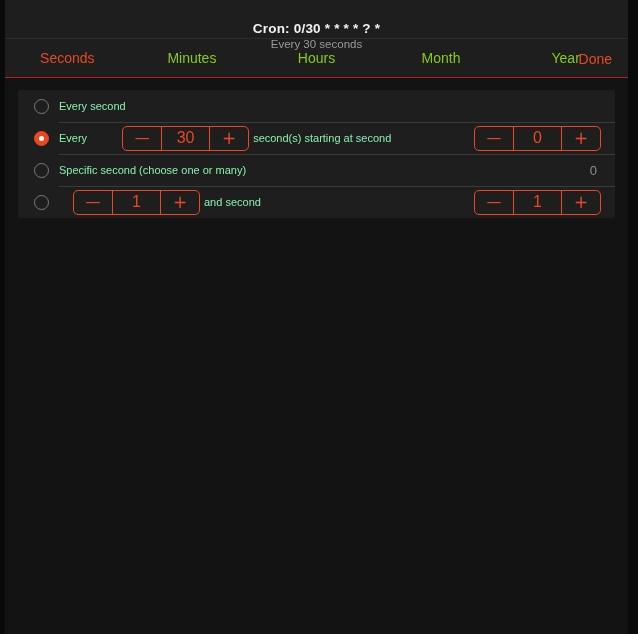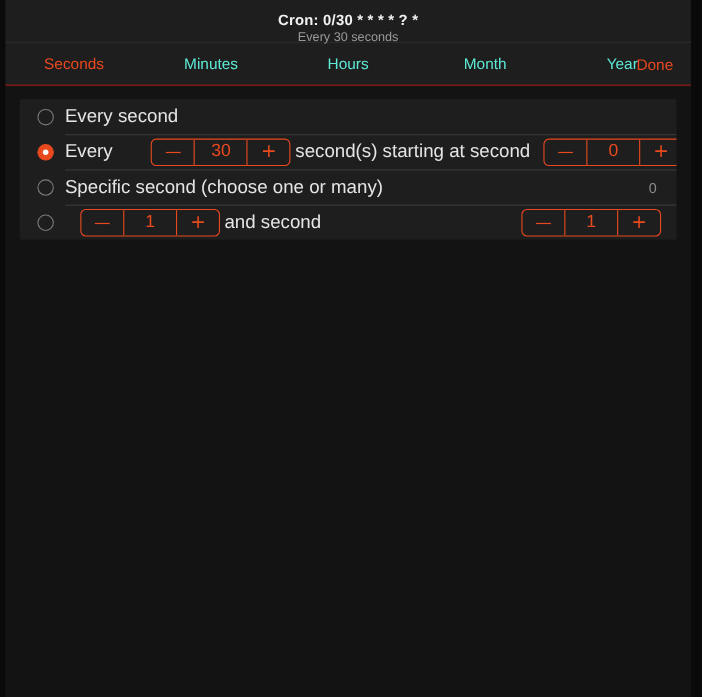--- a/index.html
+++ b/index.html
@@ -51,21 +51,21 @@
   .header {
     position: relative;
     height: 38px;
     background: #1e1e1e;
     border-bottom: 1px solid #2c2c2c;
   }
   .header-titles {
     position: absolute;
     left: 0; right: 0; top: 0;
     text-align: center;
-    padding-top: 10px;
+    padding-top: 20px;
   }
   .header-title {
     font-size: 13.5px;
     font-weight: bold;
     color: #f2f2f2;
     line-height: 17px;
     letter-spacing: 0.2px;
   }
   .header-subtitle {
     font-size: 11.5px;
@@ -88,21 +88,21 @@
     display: flex;
     height: 38px;
     background: #1e1e1e;
     border-bottom: 1px solid #b91c1c;
     align-items: center;
   }
   .tab {
     flex: 1 1 0;
     text-align: center;
     font-size: 14px;
-    color: #5eead4;
+    color: #84cc16;
     cursor: pointer;
     user-select: none;
     line-height: 38px;
   }
   .tab.active {
     color: #e8491e;
   }
 
   
   .content {
@@ -165,22 +165,22 @@
     top: 50%;
     width: 5px;
     height: 5px;
     margin-left: -2.5px;
     margin-top: -2.5px;
     border-radius: 50%;
     background: #ffffff;
   }
 
   .label {
-    font-size: 17px;
-    color: #e5e5e5;
+    font-size: 11px;
+    color: #86efac;
     white-space: nowrap;
     user-select: none;
   }
   .label.mid {
     margin-right: 12px;
   }
 
   
   .stepper {
     display: inline-flex;

